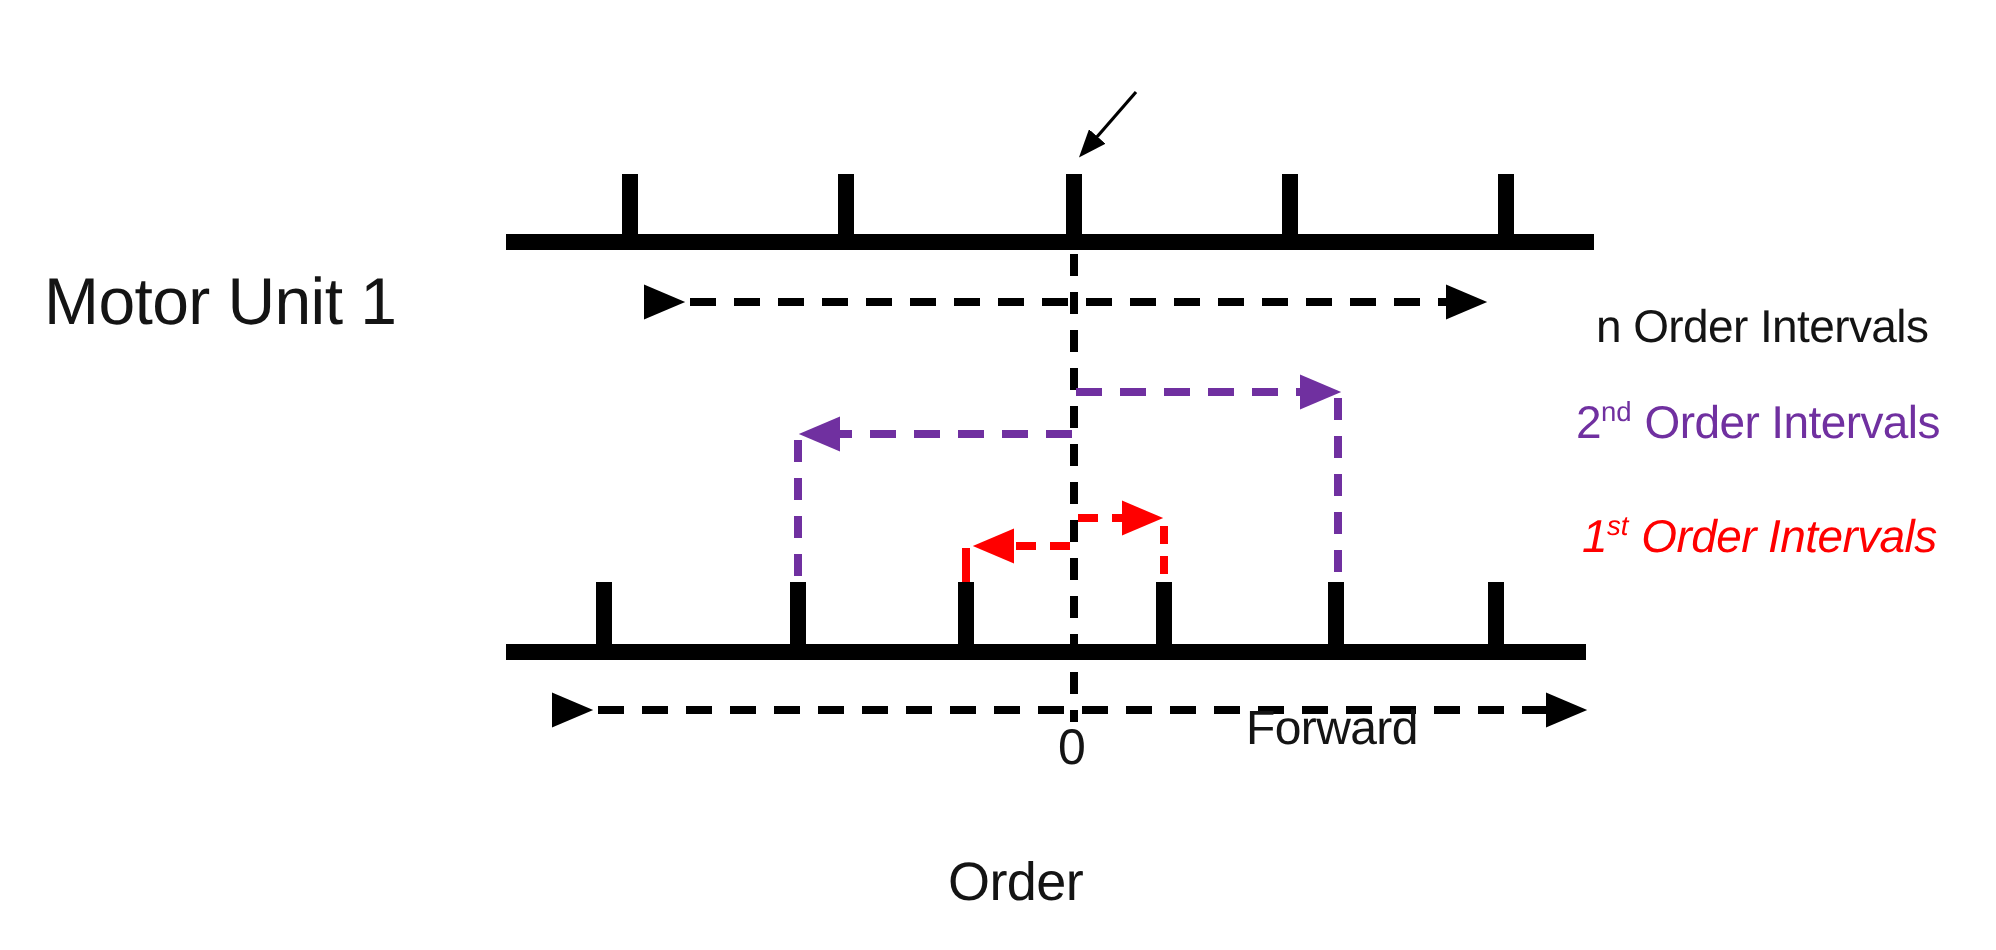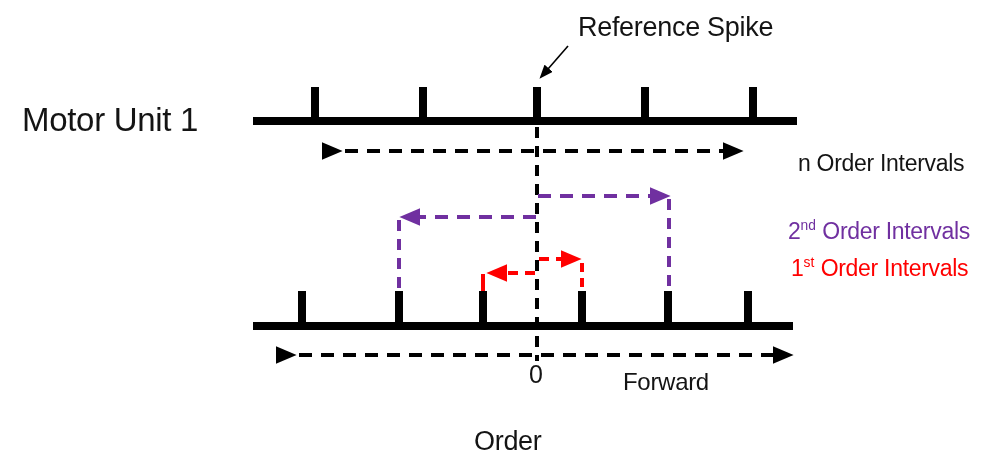--- a/index.html
+++ b/index.html
@@ -12,28 +12,28 @@
   #stage{
     position:relative;width:998px;height:475px;background:#ffffff;overflow:hidden;
     font-family:"Liberation Sans",sans-serif;
   }
   #diagram-svg{position:absolute;left:0;top:0;}
   .lbl{
     position:absolute;color:var(--label-text);white-space:nowrap;
     letter-spacing:-0.3px;line-height:1.15;
   }
   .lbl sup{font-size:0.6em;letter-spacing:0;}
-  .unit-lbl{font-size:33px;}
+  .unit-lbl{font-size:33px;margin-top:31px;}
   .ref-lbl{font-size:27px;}
   .legend-lbl{font-size:23px;}
   .axis-lbl{font-size:24px;}
   .zero-lbl{font-size:25px;}
   .time-lbl{font-size:27px;}
-  .purple-lbl{color:var(--second-order-purple);margin-top:20px;}
-  .red-lbl{color:var(--first-order-red);}
+  .purple-lbl{color:var(--second-order-purple);}
+  .red-lbl{color:var(--first-order-red);font-style:italic;}
   .train{stroke:var(--ink);stroke-width:8;}
   .ticks line{stroke:var(--ink);stroke-width:8;}
   .bdash{stroke:var(--ink);stroke-width:4;fill:none;}
   .thin{stroke:var(--ink);stroke-width:1.6;fill:none;}
   .pdash{stroke:var(--second-order-purple);stroke-width:4;fill:none;}
   .rdash{stroke:var(--first-order-red);stroke-width:4;fill:none;}
   .mk-ink{fill:var(--ink);}
   .mk-p{fill:var(--second-order-purple);}
   .mk-r{fill:var(--first-order-red);}
 </style>
@@ -94,28 +94,27 @@
         <line x1="668" x2="668" y1="291" y2="329"></line>
         <line x1="748" x2="748" y1="291" y2="329"></line>
       </g>
 
     <line class="bdash" x1="277" y1="355" x2="774" y2="355" stroke-dasharray="13 9" marker-start="url(#ah-ink)" marker-end="url(#ah-ink)"></line>
   </svg>
 
   <div class="lbl unit-lbl" style="left:22px;top:101px;">Motor Unit 1</div>
 
 
-  <div class="lbl ref-lbl" style="left:578px;top:12px;">Reference Spike</div>
 
   <div class="lbl legend-lbl" style="left:798px;top:150px;">n Order Intervals</div>
 
   <div class="lbl legend-lbl purple-lbl" style="left:788px;top:198px;"><span>2</span><sup>nd</sup><span style="margin-left:0.28em;">Order Intervals</span></div>
 
   <div class="lbl legend-lbl red-lbl" style="left:791px;top:255px;"><span>1</span><sup>st</sup><span style="margin-left:0.28em;">Order Intervals</span></div>
 
 
   <div class="lbl zero-lbl" style="left:529px;top:360px;">0</div>
 
-  <div class="lbl axis-lbl" style="left:623px;top:368px;text-align:center;">Forward</div>
+  <div class="lbl axis-lbl" style="left:623px;top:351px;text-align:center;">Forward</div>
 
   <div class="lbl time-lbl" style="left:474px;top:426px;">Order</div>
 
 </div>
 
 </body></html>

